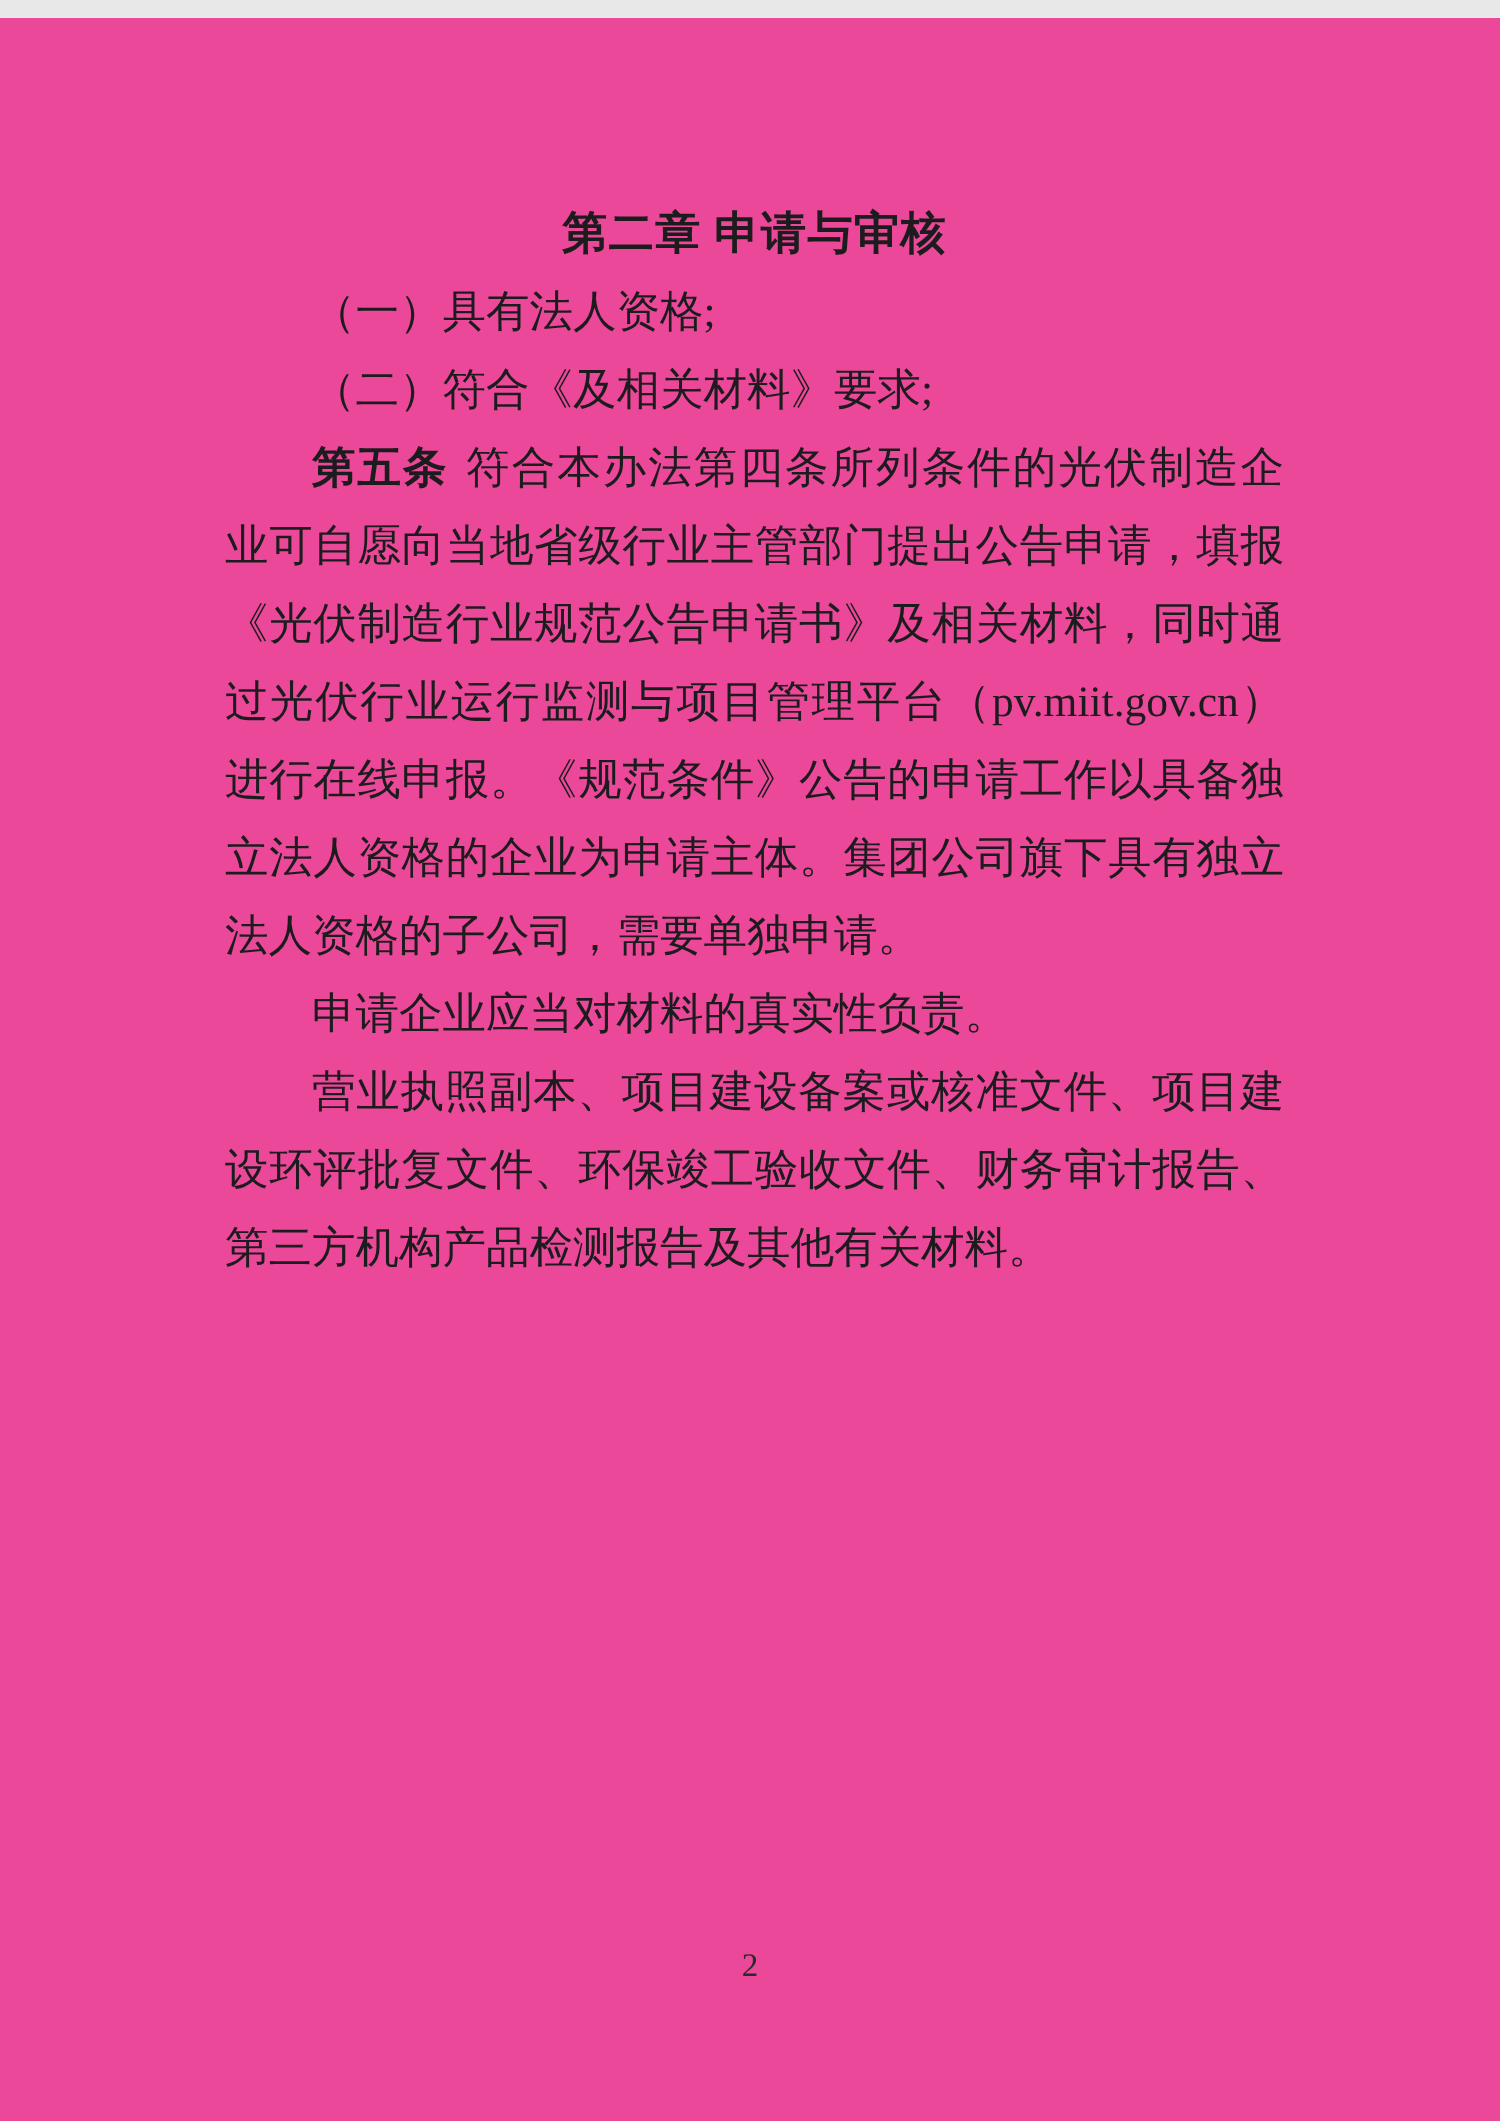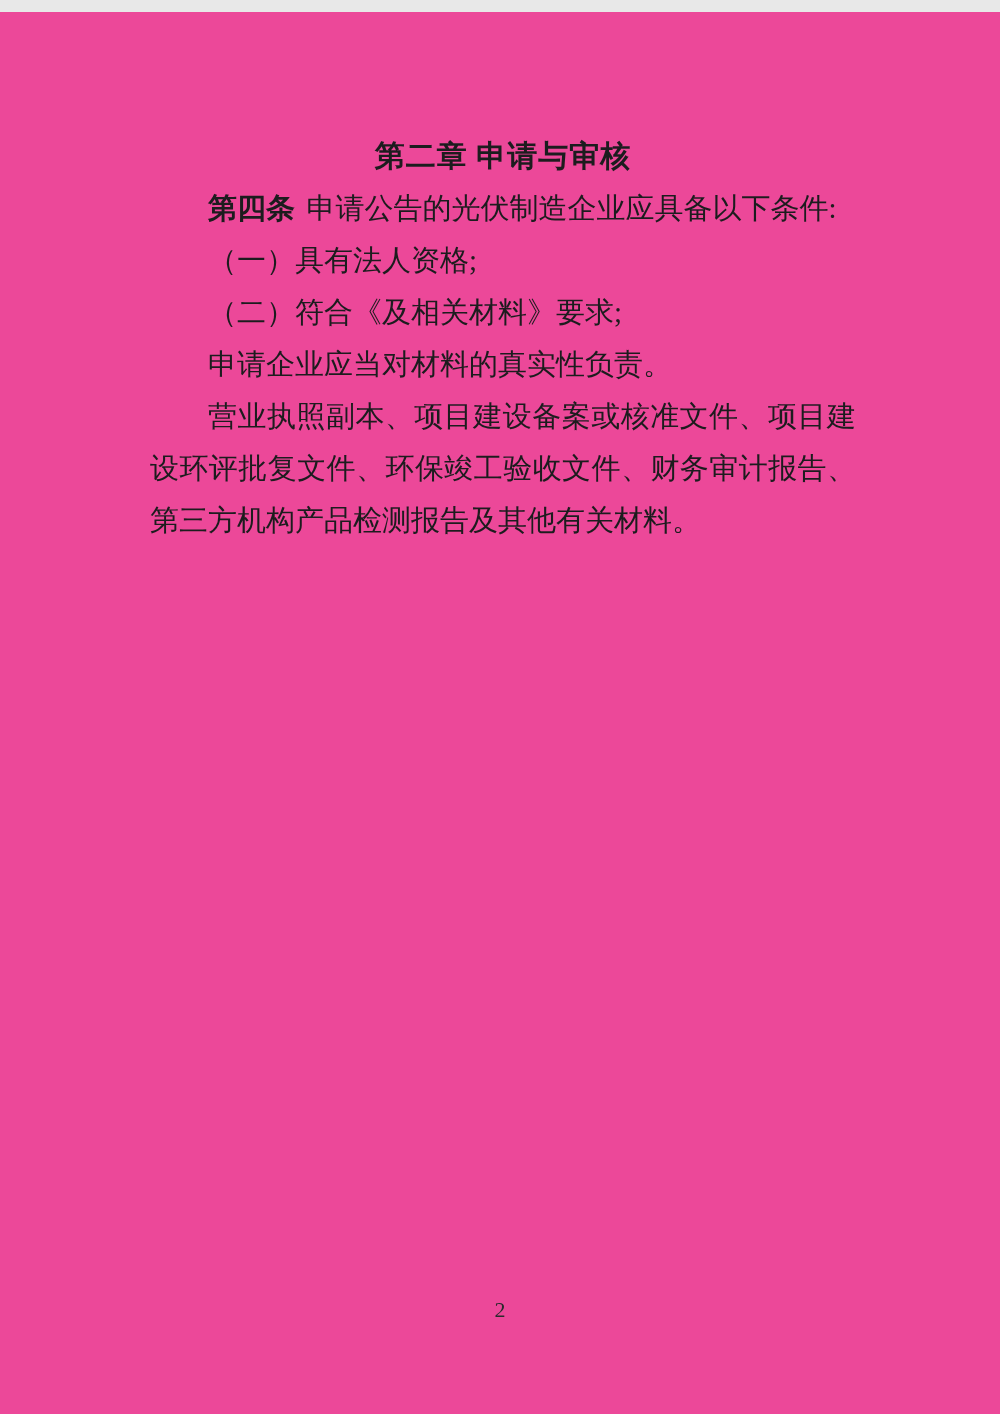--- a/index.html
+++ b/index.html
@@ -59,29 +59,29 @@
   }
 </style>
 </head>
 <body>
 
 <div class="page">
   <div class="content">
 
     <h1 class="chapter-title">第二章 申请与审核</h1>
 
-    <p class="para"><span class="para-prefix">第四条</span><span>申请公告的光伏制造企业应具备以下条件:</span></p>
 
     <p class="para"><span class="para-prefix"></span><span>（一）具有法人资格;</span></p>
 
     <p class="para"><span class="para-prefix"></span><span>（二）符合《及相关材料》要求;</span></p>
 
 
 
 
+    <p class="para"><span class="para-prefix">第五条</span><span>符合本办法第四条所列条件的光伏制造企业可自愿向当地省级行业主管部门提出公告申请，填报《光伏制造行业规范公告申请书》及相关材料，同时通过光伏行业运行监测与项目管理平台（pv.miit.gov.cn）进行在线申报。《规范条件》公告的申请工作以具备独立法人资格的企业为申请主体。集团公司旗下具有独立法人资格的子公司，需要单独申请。</span></p>
 
     <p class="para"><span class="para-prefix"></span><span>申请企业应当对材料的真实性负责。</span></p>
 
 
     <p class="para"><span class="para-prefix"></span><span>营业执照副本、项目建设备案或核准文件、项目建设环评批复文件、环保竣工验收文件、财务审计报告、第三方机构产品检测报告及其他有关材料。</span></p>
 
   </div>
 
   <div class="page-number">2</div>
 </div>

